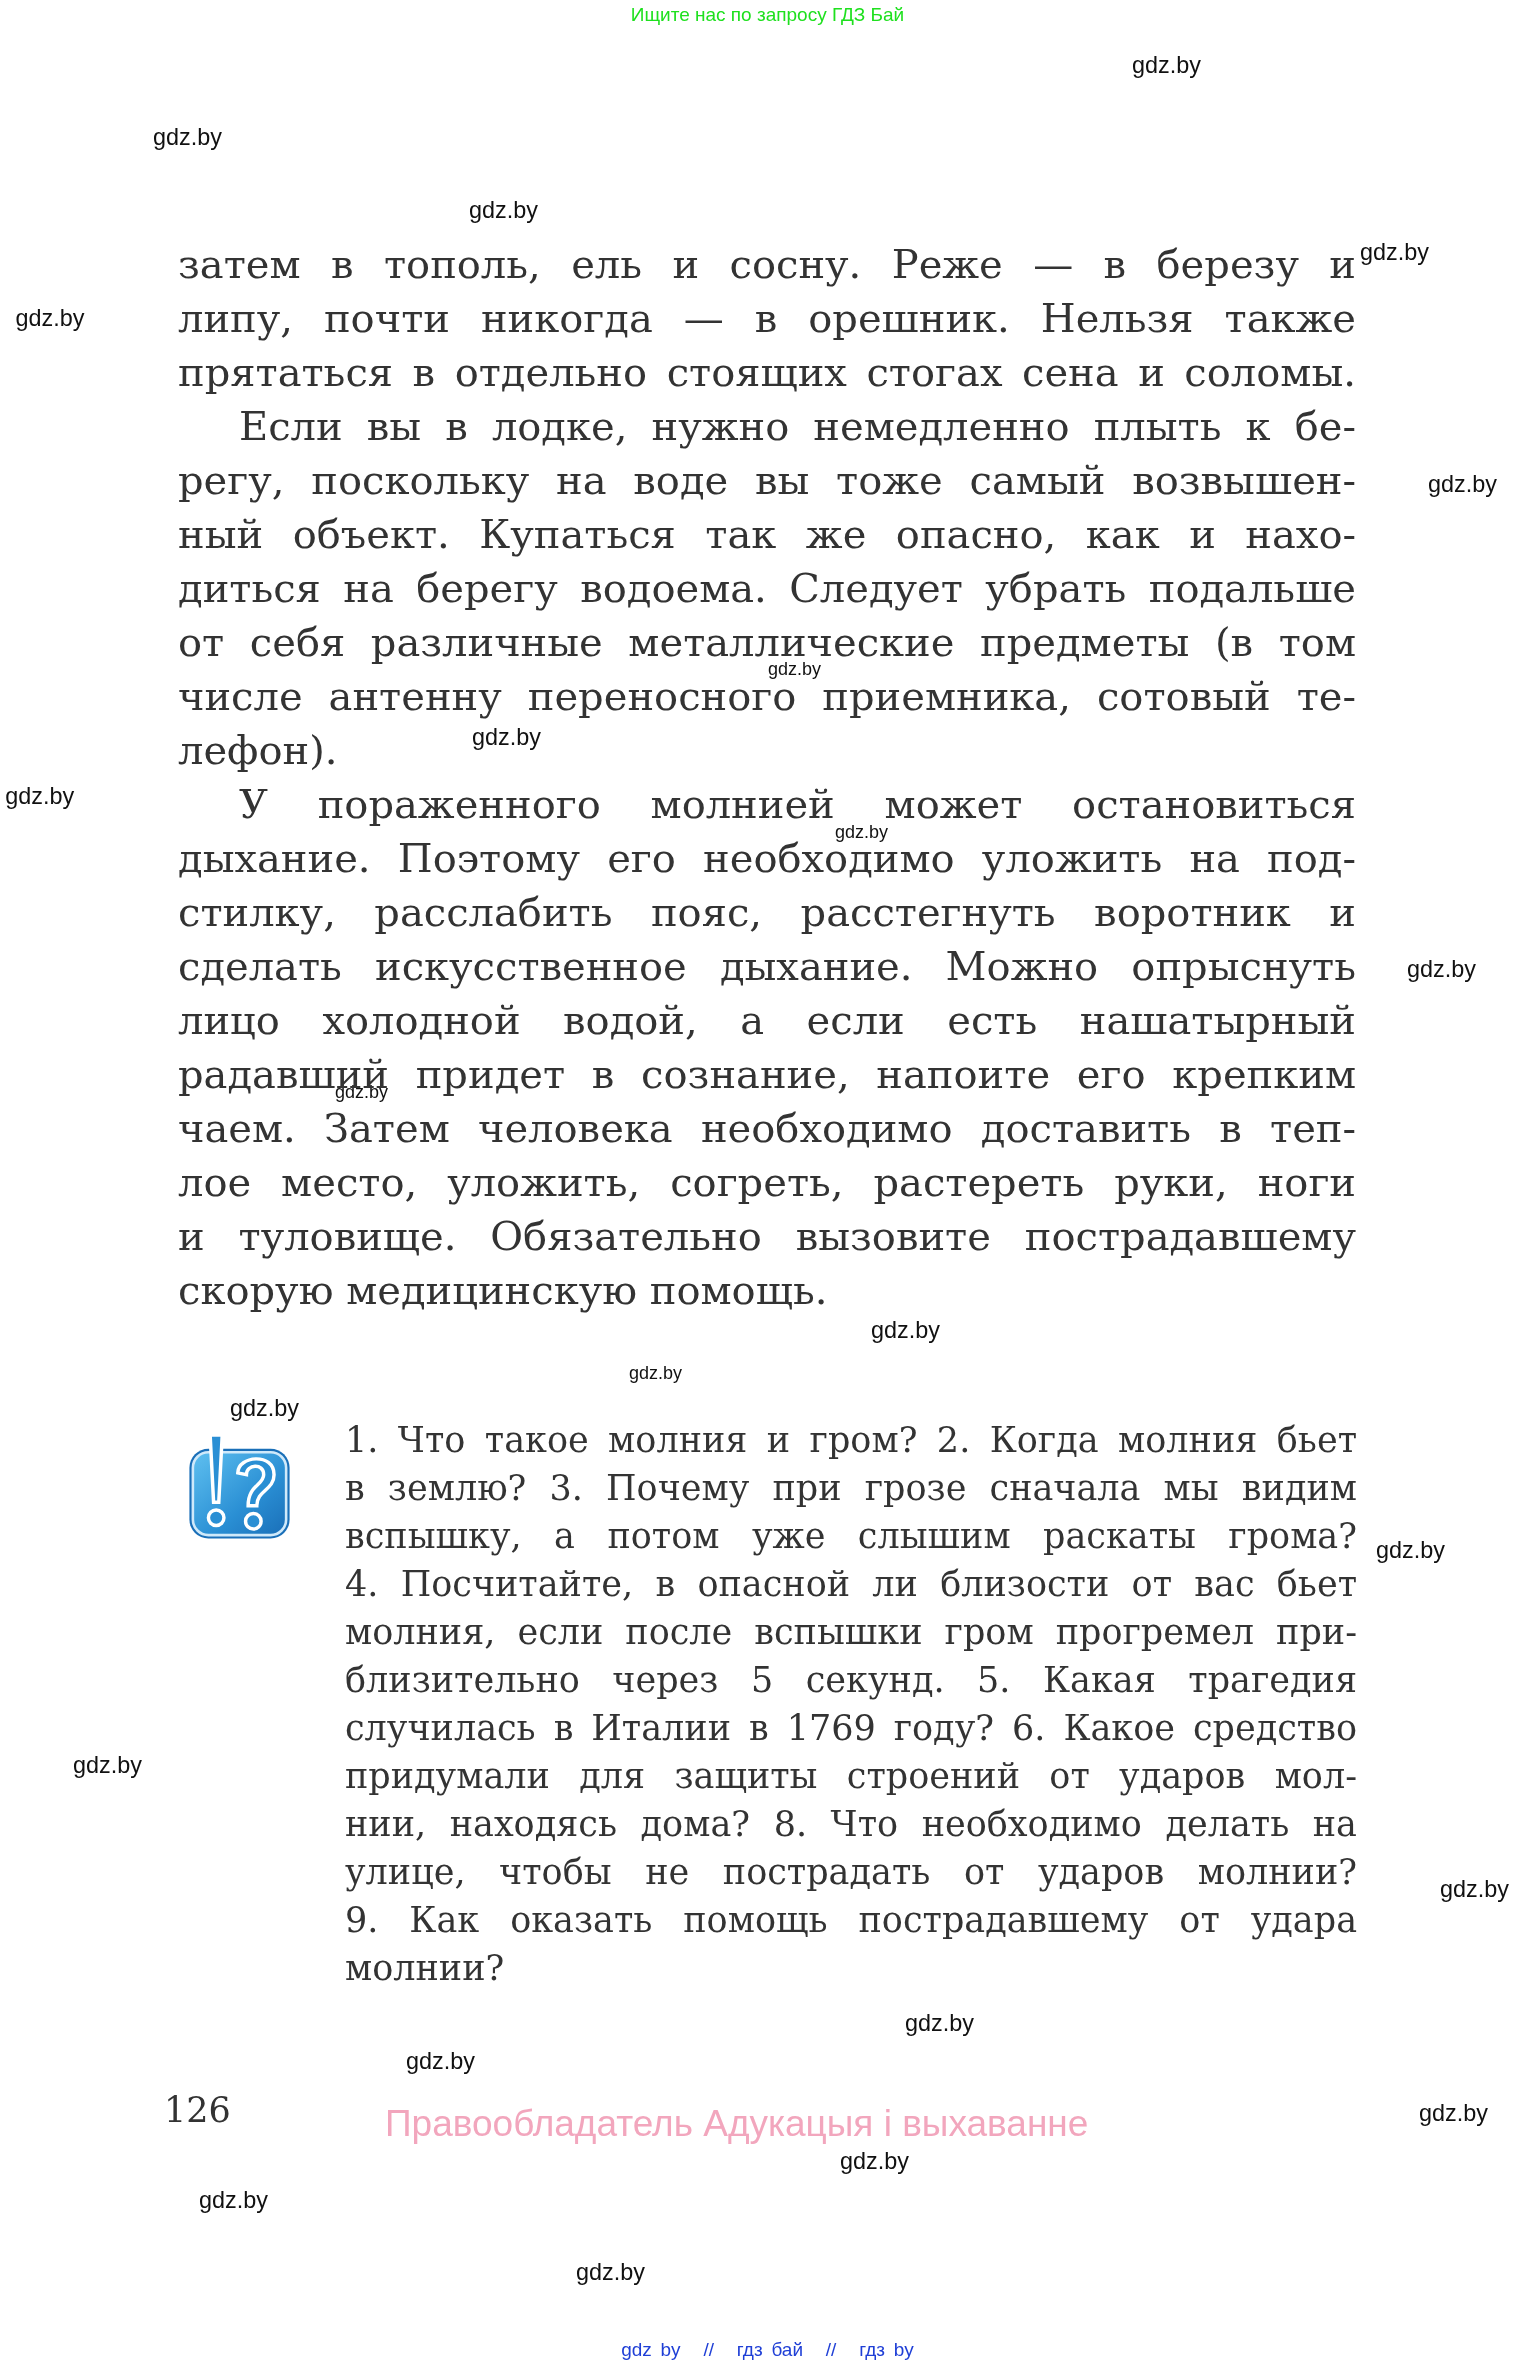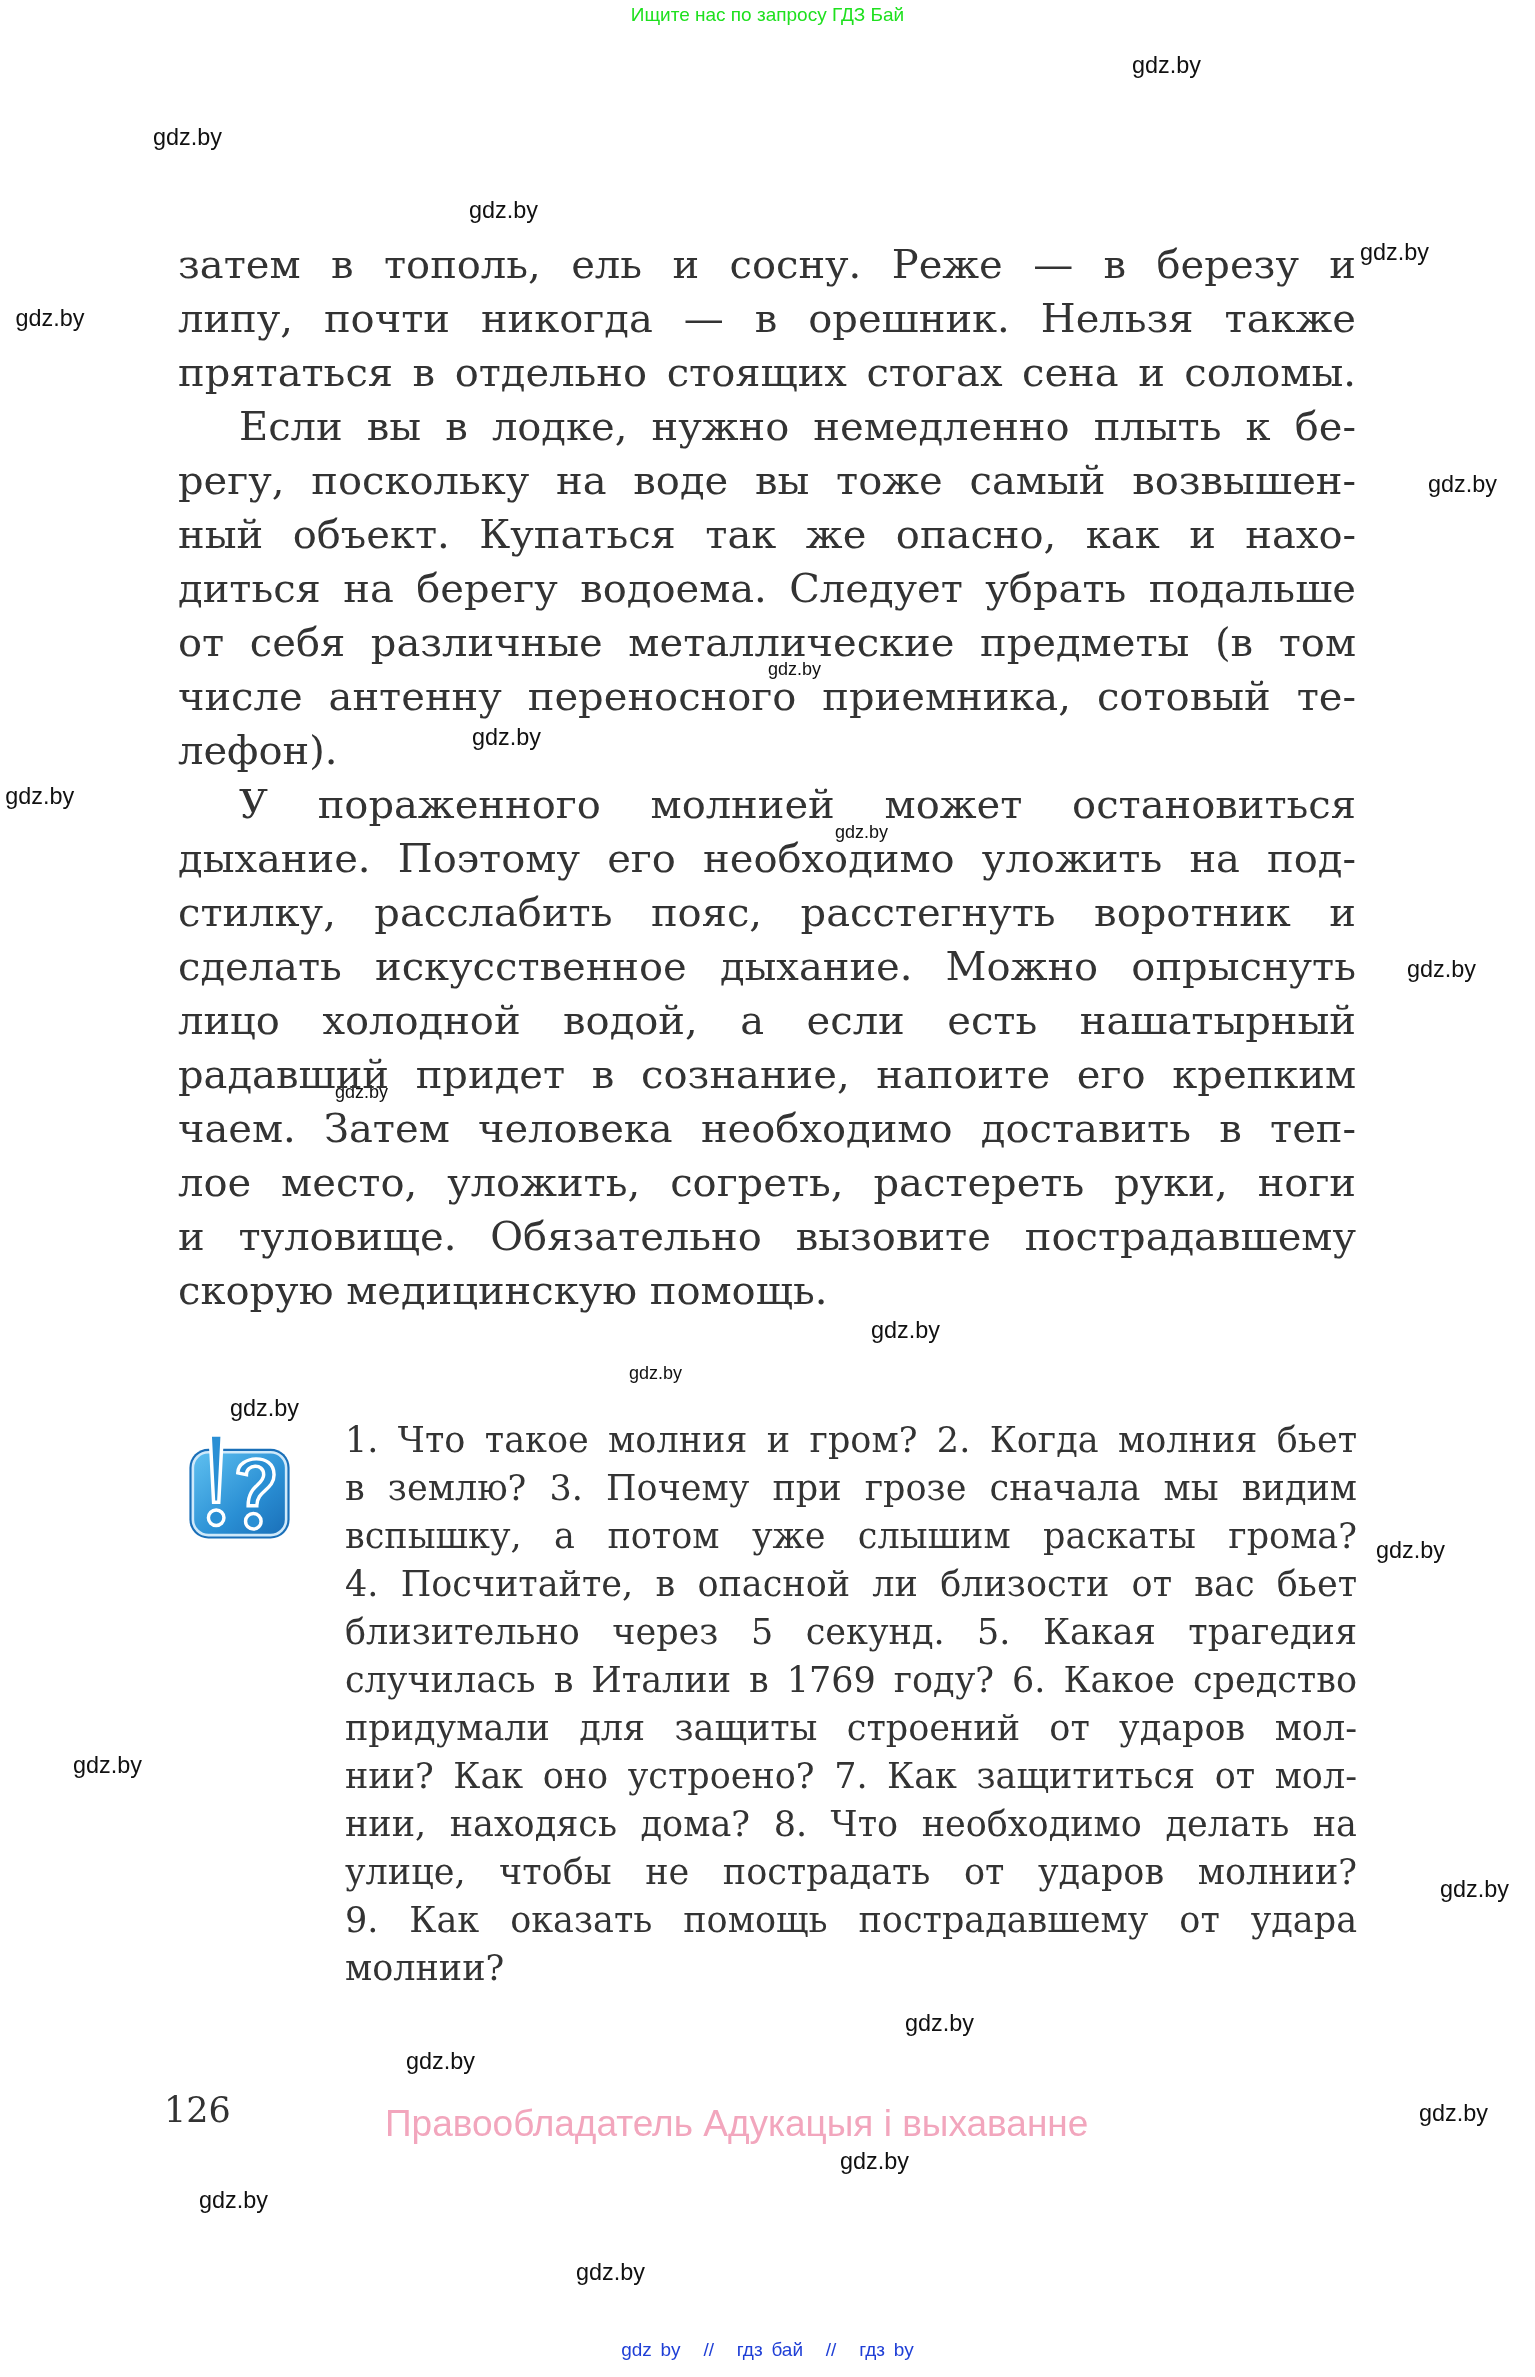--- a/index.html
+++ b/index.html
@@ -115,24 +115,24 @@
     <path d="M62 52 C62 32, 104 28, 104 54 C104 72, 84 72, 84 90 L74 90 C74 66, 92 66, 92 54 C92 40, 72 42, 72 54 Z" fill="#2a8fd4" stroke="#ffffff" stroke-width="4"></path>
     <circle cx="80" cy="108" r="9" fill="#2a8fd4" stroke="#ffffff" stroke-width="4"></circle>
   </svg>
 </div>
 
 <div class="q-text" style="top:1416px;">
   <span class="line">1. Что такое молния и гром? 2. Когда молния бьет</span>
   <span class="line">в землю? 3. Почему при грозе сначала мы видим</span>
   <span class="line">вспышку, а потом уже слышим раскаты грома?</span>
   <span class="line">4. Посчитайте, в опасной ли близости от вас бьет</span>
+  <span class="line">молния, если после вспышки гром прогремел при-</span>
   <span class="line">близительно через 5 секунд. 5. Какая трагедия</span>
   <span class="line">случилась в Италии в 1769 году? 6. Какое средство</span>
   <span class="line">придумали для защиты строений от ударов мол-</span>
-  <span class="line">нии? Как оно устроено? 7. Как защититься от мол-</span>
   <span class="line">нии, находясь дома? 8. Что необходимо делать на</span>
   <span class="line">улице, чтобы не пострадать от ударов молнии?</span>
   <span class="line">9. Как оказать помощь пострадавшему от удара</span>
   <span class="line last">молнии?</span>
 </div>
 
 <div class="page-num">126</div>
 <div class="copyright">Правообладатель Адукацыя і выхаванне</div>
 
 <div class="bottom-links">

